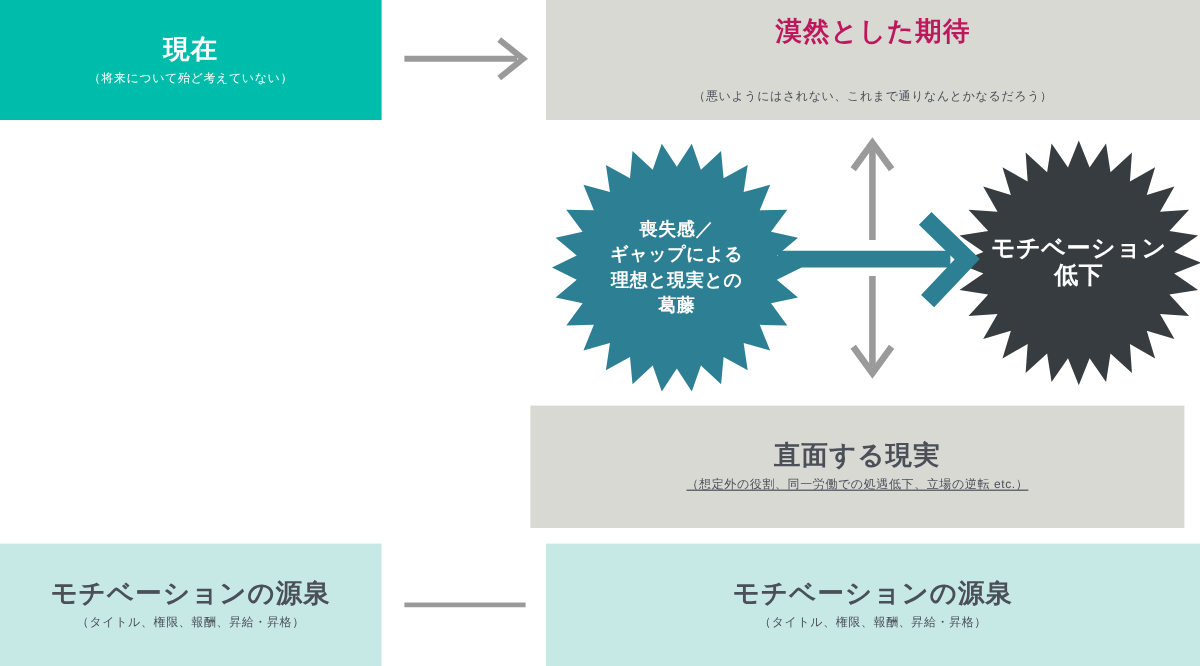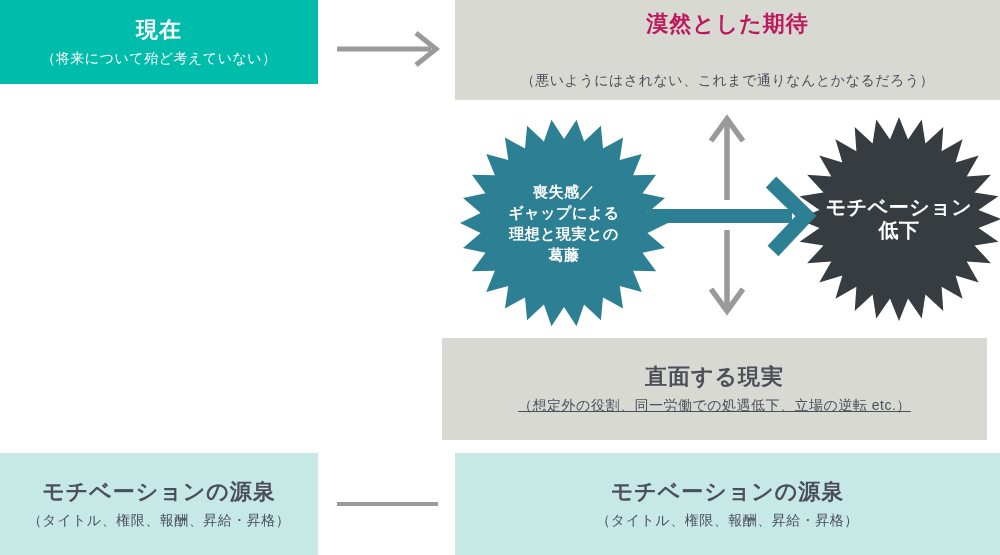--- a/index.html
+++ b/index.html
@@ -5,22 +5,22 @@
   html,body{margin:0;padding:0;background:#ffffff;}
   .canvas{
     position:relative;width:1000px;height:555px;overflow:hidden;
     font-family:"Liberation Sans","DejaVu Sans",sans-serif;background:#ffffff;
   }
   .box{
     position:absolute;display:flex;flex-direction:column;align-items:center;
     justify-content:center;gap:7px;text-align:center;
   }
   .box .title{font-size:22px;font-weight:bold;line-height:1.15;letter-spacing:1px;}
-  .box .subtitle{font-size:14px;line-height:1.2;letter-spacing:0.5px;}
-  .box-present{left:0;top:0;width:318px;height:84px;}
+  .box .subtitle{font-size:10px;line-height:1.2;letter-spacing:0.5px;}
+  .box-present{left:0;top:0;width:318px;height:100px;}
   .box-expectation{left:455px;top:0;width:545px;height:100px;}
   .box-reality{left:442px;top:338px;width:545px;height:102px;}
   .box-source-left{left:0;top:453px;width:318px;height:102px;}
   .box-source-right{left:455px;top:453px;width:545px;height:102px;}
   .overlay{position:absolute;left:0;top:0;width:1000px;height:555px;pointer-events:none;}
   .star-label{
     position:absolute;display:flex;flex-direction:column;align-items:center;
     justify-content:center;text-align:center;font-weight:bold;color:#ffffff;
   }
   .star-label-conflict{left:464px;top:153px;width:200px;height:140px;font-size:15px;line-height:21px;letter-spacing:0.5px;}

